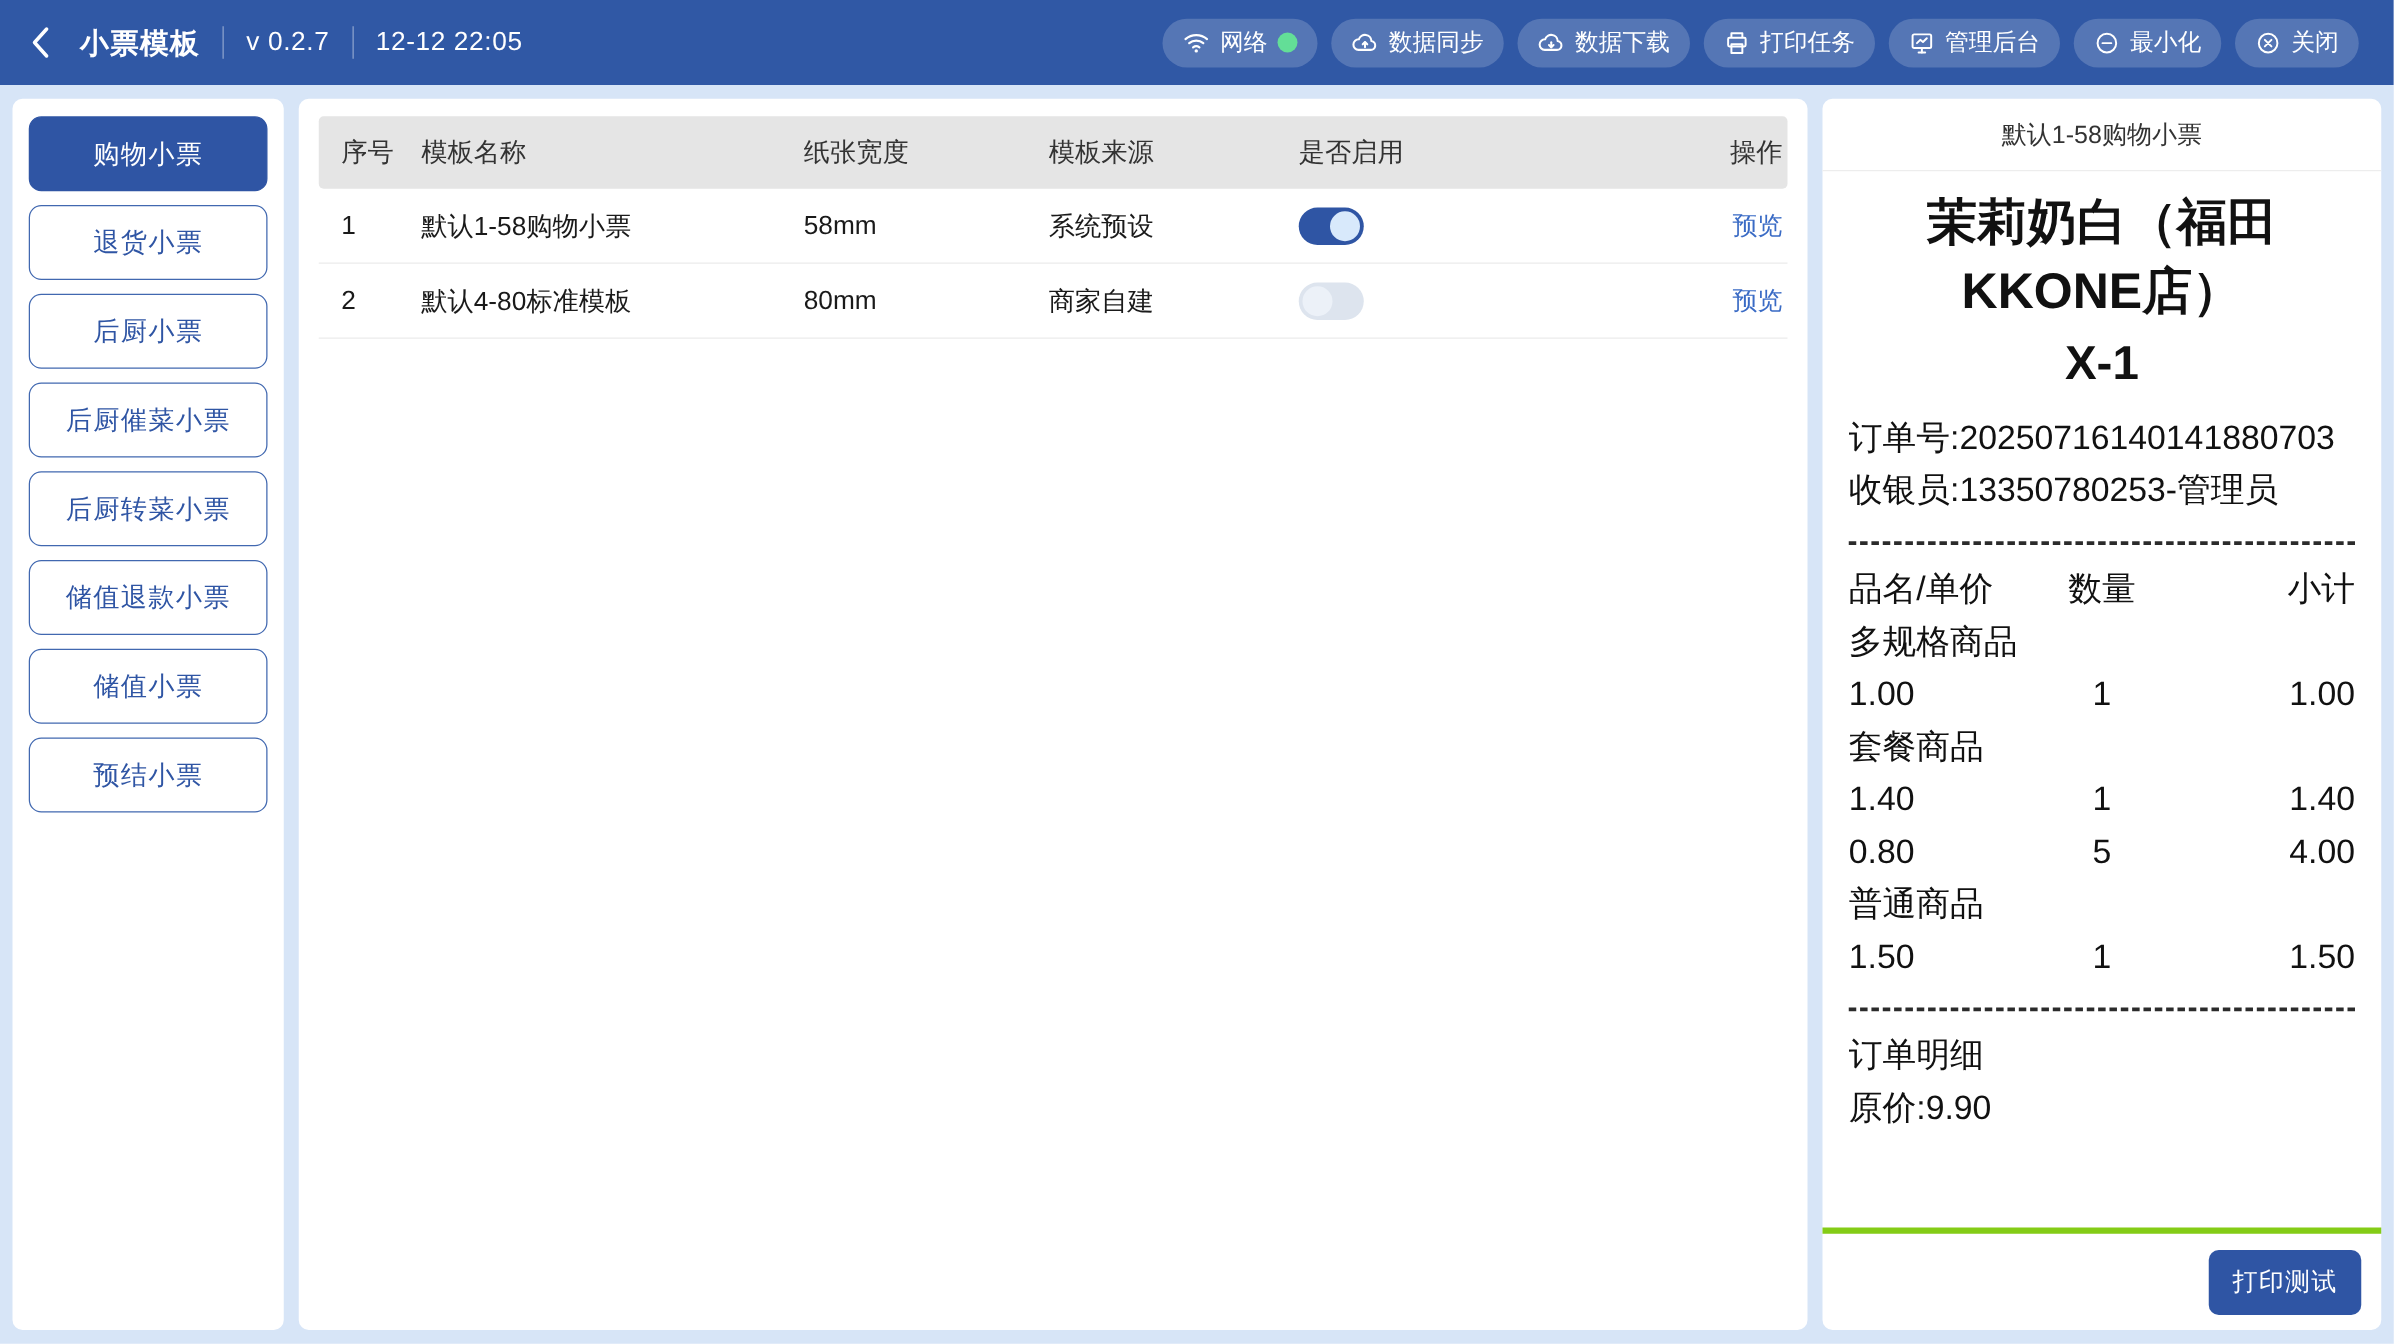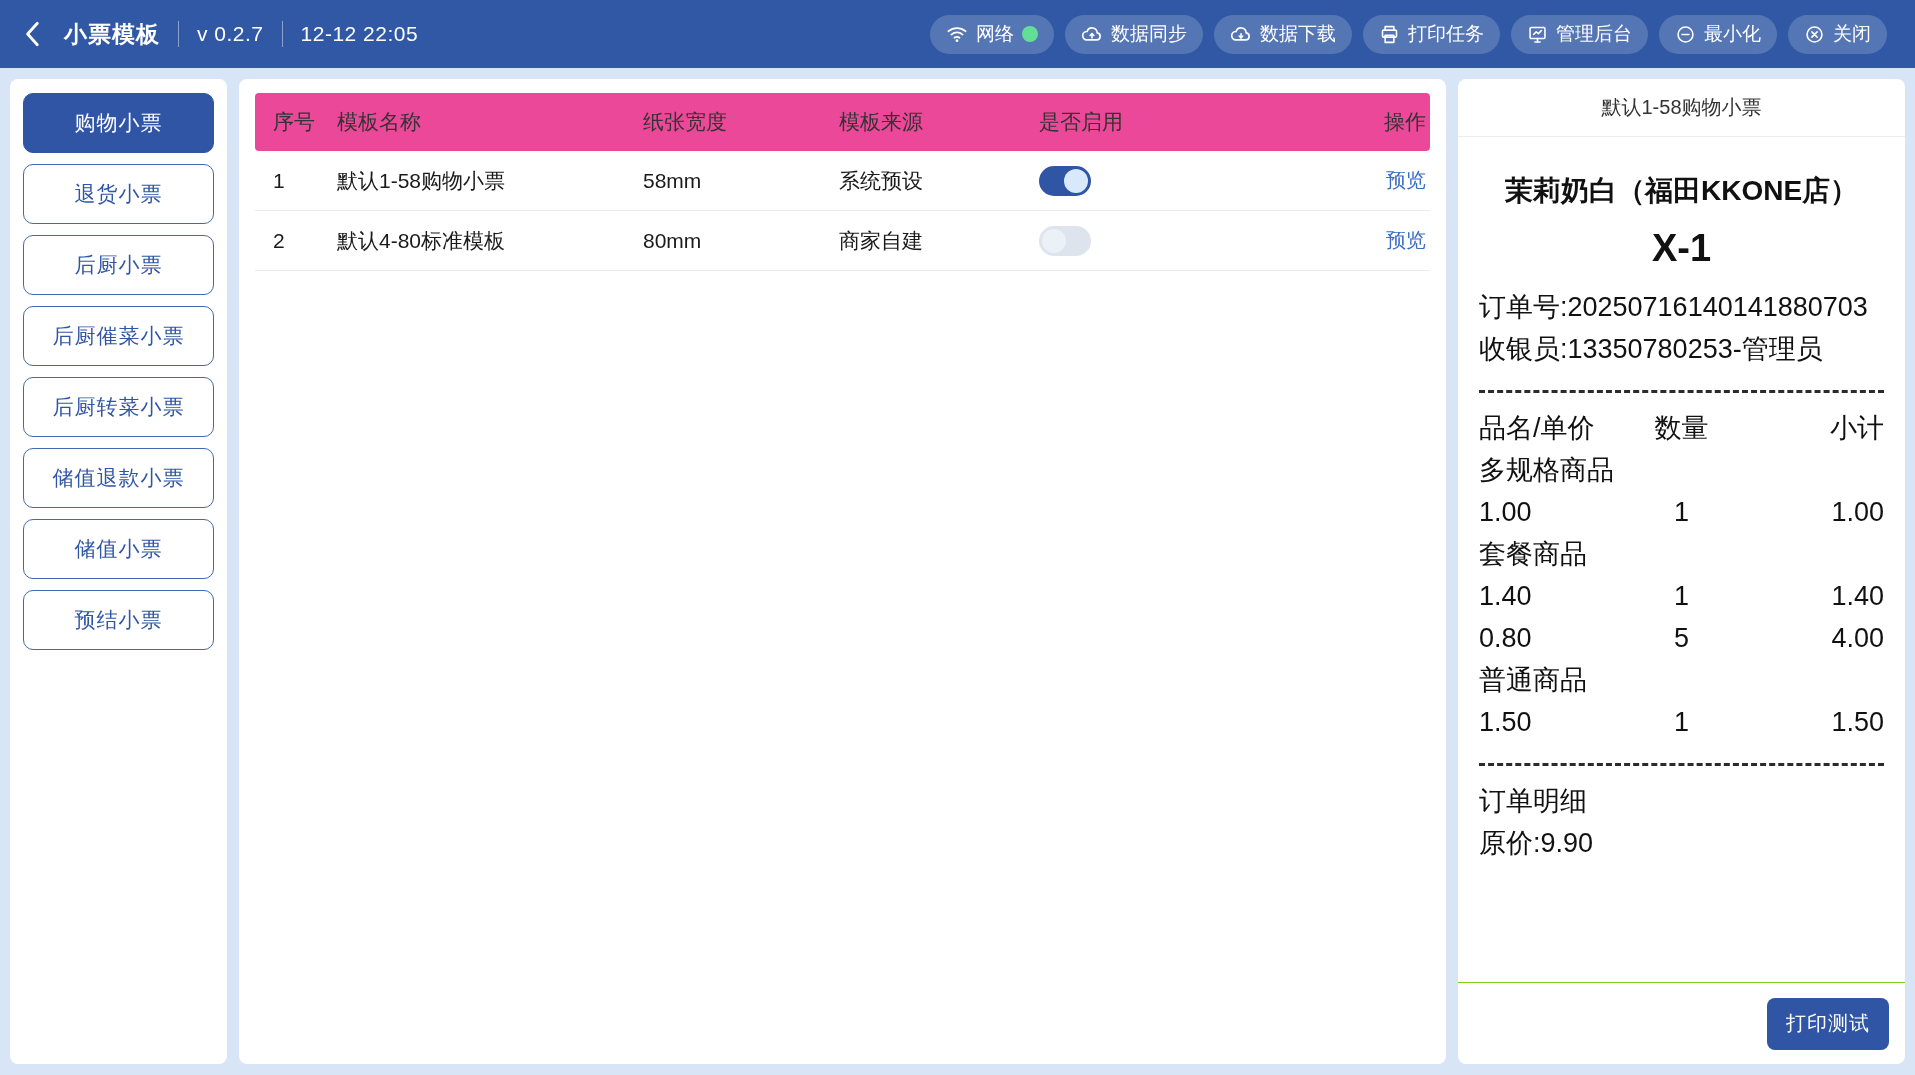--- a/index.html
+++ b/index.html
@@ -50,21 +50,21 @@
   .side-btn.active { background:#2f55a4; color:#fff; border-color:#2f55a4; }
 
   
   .table-panel { flex:1 1 auto; padding:14px 16px; }
   .tbl-grid {
     display:grid;
     grid-template-columns:64px 306px 196px 200px 1fr 90px;
     align-items:center;
   }
   .tbl-head {
-    background:#ec4899; border-radius:4px; height:58px;
+    background:#e5e5e5; border-radius:4px; height:58px;
     font-size:21px; color:#333;
   }
   .tbl-head .cell, .tbl-row .cell { padding:0 0 0 18px; }
   .cell.right { text-align:right; padding-right:4px; }
   .tbl-row { height:60px; border-bottom:1px solid #ebebeb; font-size:21px; color:#1a1a1a; }
   .link { color:#3a6bc5; cursor:pointer; font-size:20px; }
 
   
   .toggle {
     width:52px; height:30px; border-radius:15px; position:relative;
@@ -80,31 +80,31 @@
   .preview { width:447px; flex:0 0 auto; display:flex; flex-direction:column; }
   .preview-head {
     height:58px; display:flex; align-items:center; justify-content:center;
     font-size:20px; color:#333; border-bottom:1px solid #ededed; flex:0 0 auto;
   }
   .receipt {
     flex:1 1 auto; overflow:hidden; padding:14px 21px 6px;
     color:#111; font-size:27px; line-height:42px;
   }
   .r-store {
-    text-align:center; font-size:28px; line-height:55px; font-weight:600; margin-top:12px;
+    text-align:center; font-size:40px; line-height:55px; font-weight:600; margin-top:0;
   }
   .r-terminal { text-align:center; font-size:38px; line-height:60px; font-weight:600; margin-bottom:8px; }
   .r-dash { border-top:3px dashed #2b2b2b; margin:20px 0 14px; }
   .r-cols, .r-item-vals {
     display:grid; grid-template-columns:1fr 80px 1fr; align-items:center;
   }
   .r-cols .mid, .r-item-vals .mid { text-align:center; }
   .r-cols .end, .r-item-vals .end { text-align:right; }
   .preview-foot {
-    flex:0 0 auto; height:82px; border-top:1px solid #84cc16;
+    flex:0 0 auto; height:82px; border-top:5px solid #84cc16;
     display:flex; align-items:center; justify-content:flex-end; padding:0 16px;
   }
   .print-btn {
     background:#2f55a4; color:#fff; font-size:20px;
     border:none; border-radius:8px; height:52px; padding:0 19px;
     cursor:pointer; letter-spacing:1px;
   }
   svg { display:block; }
 </style>
 </head>

